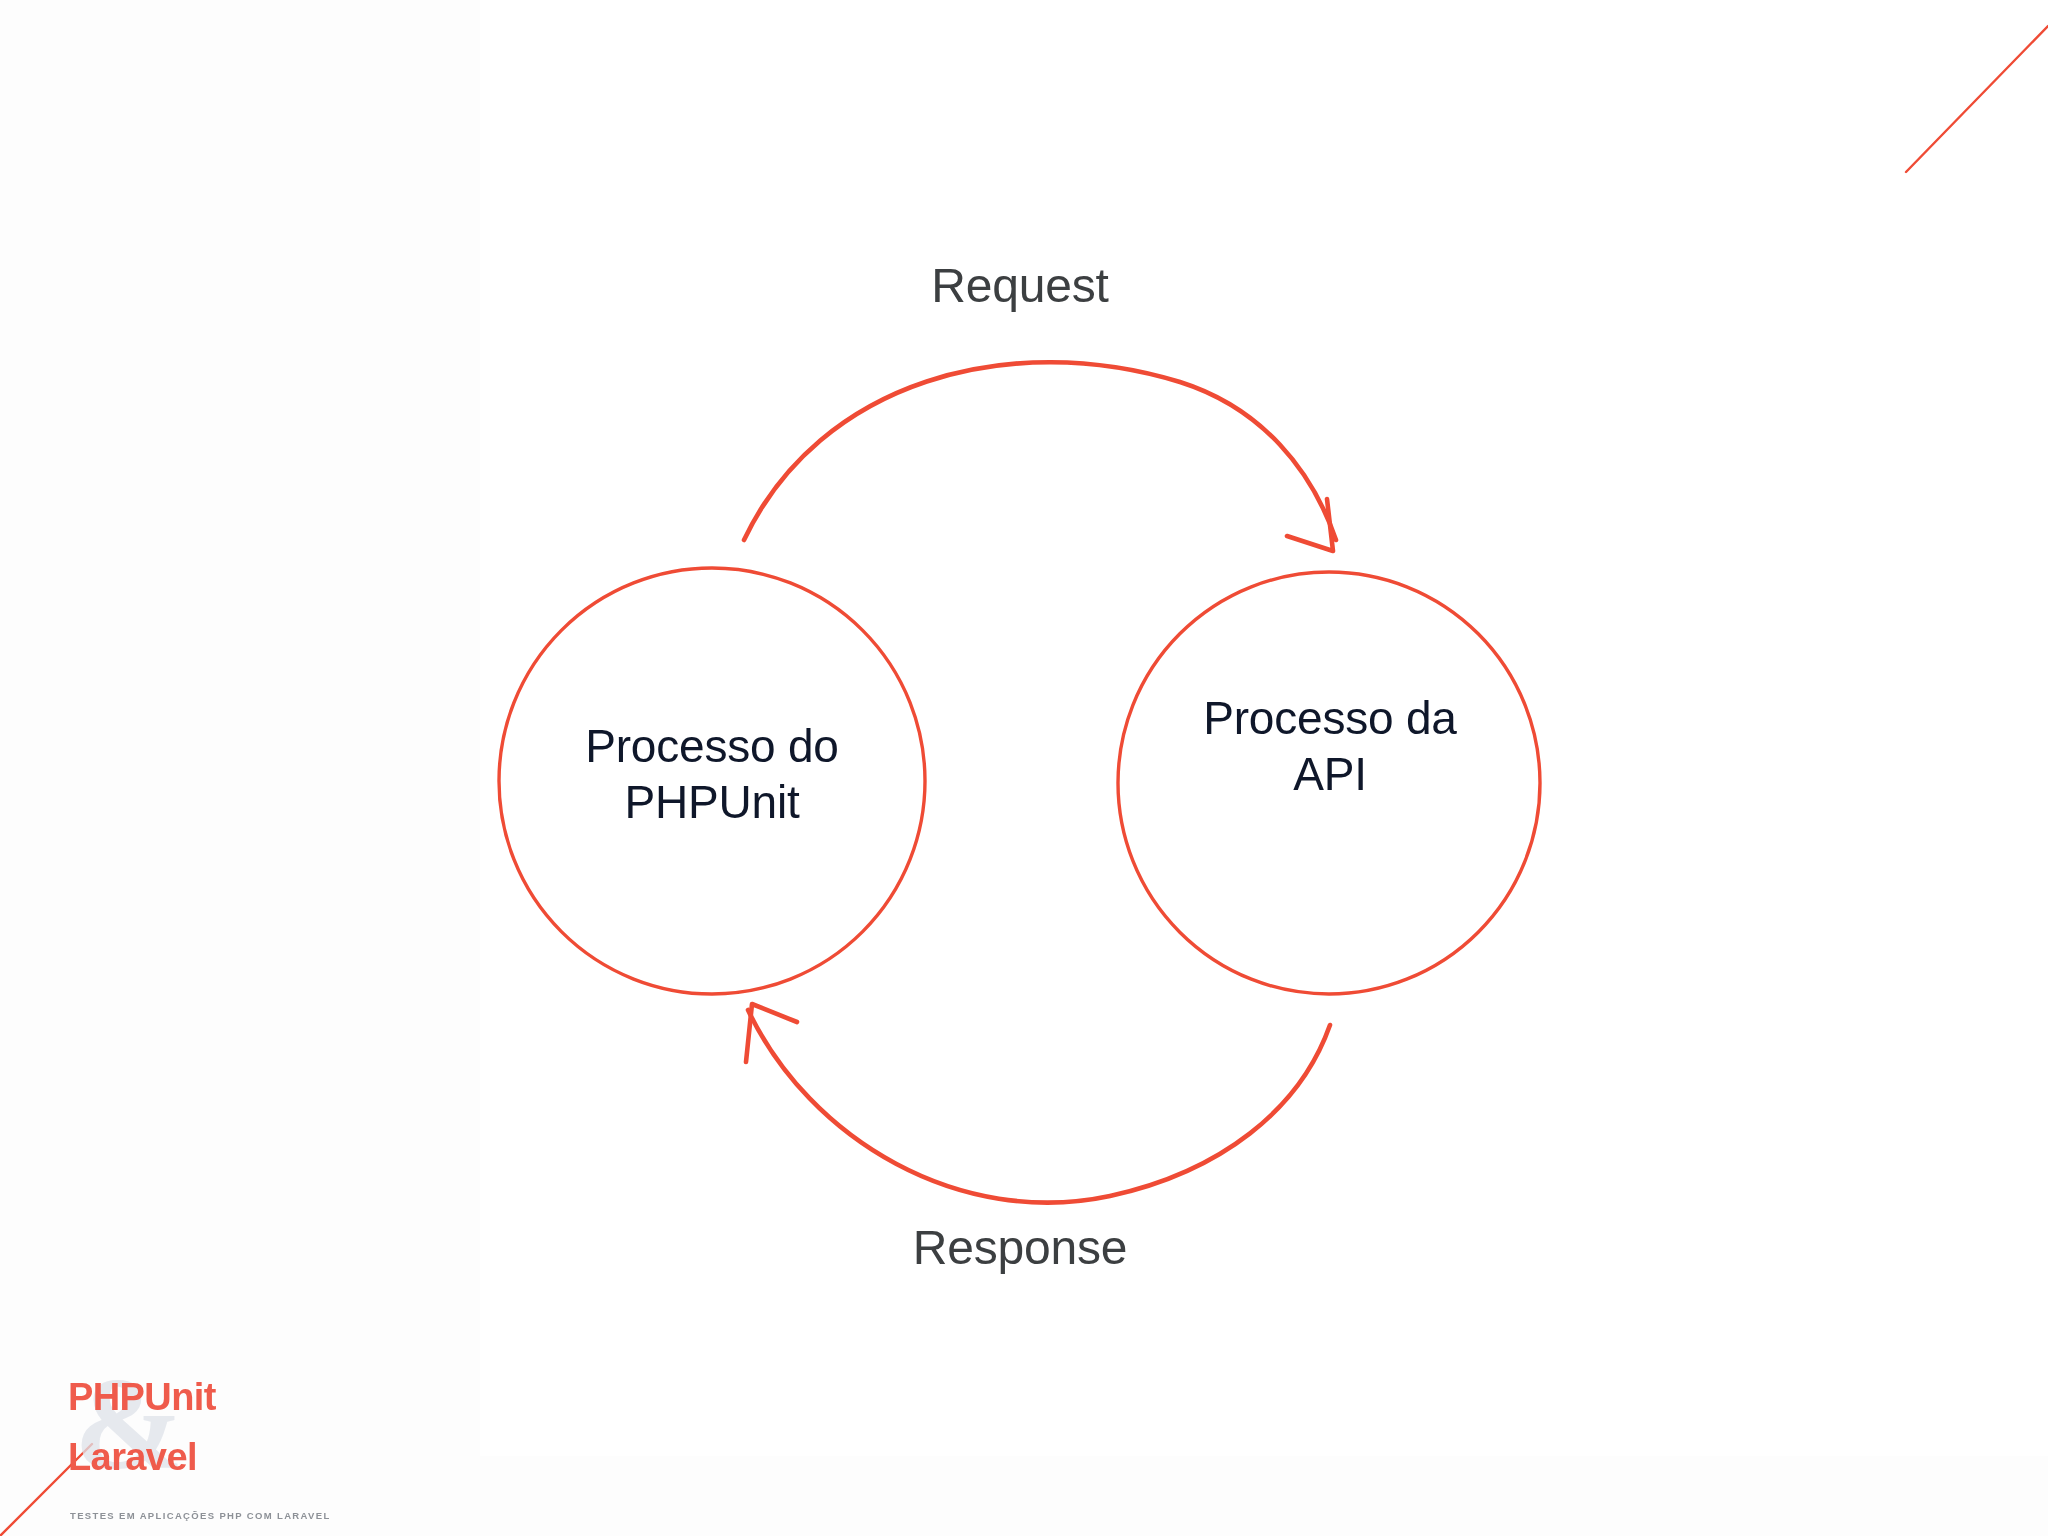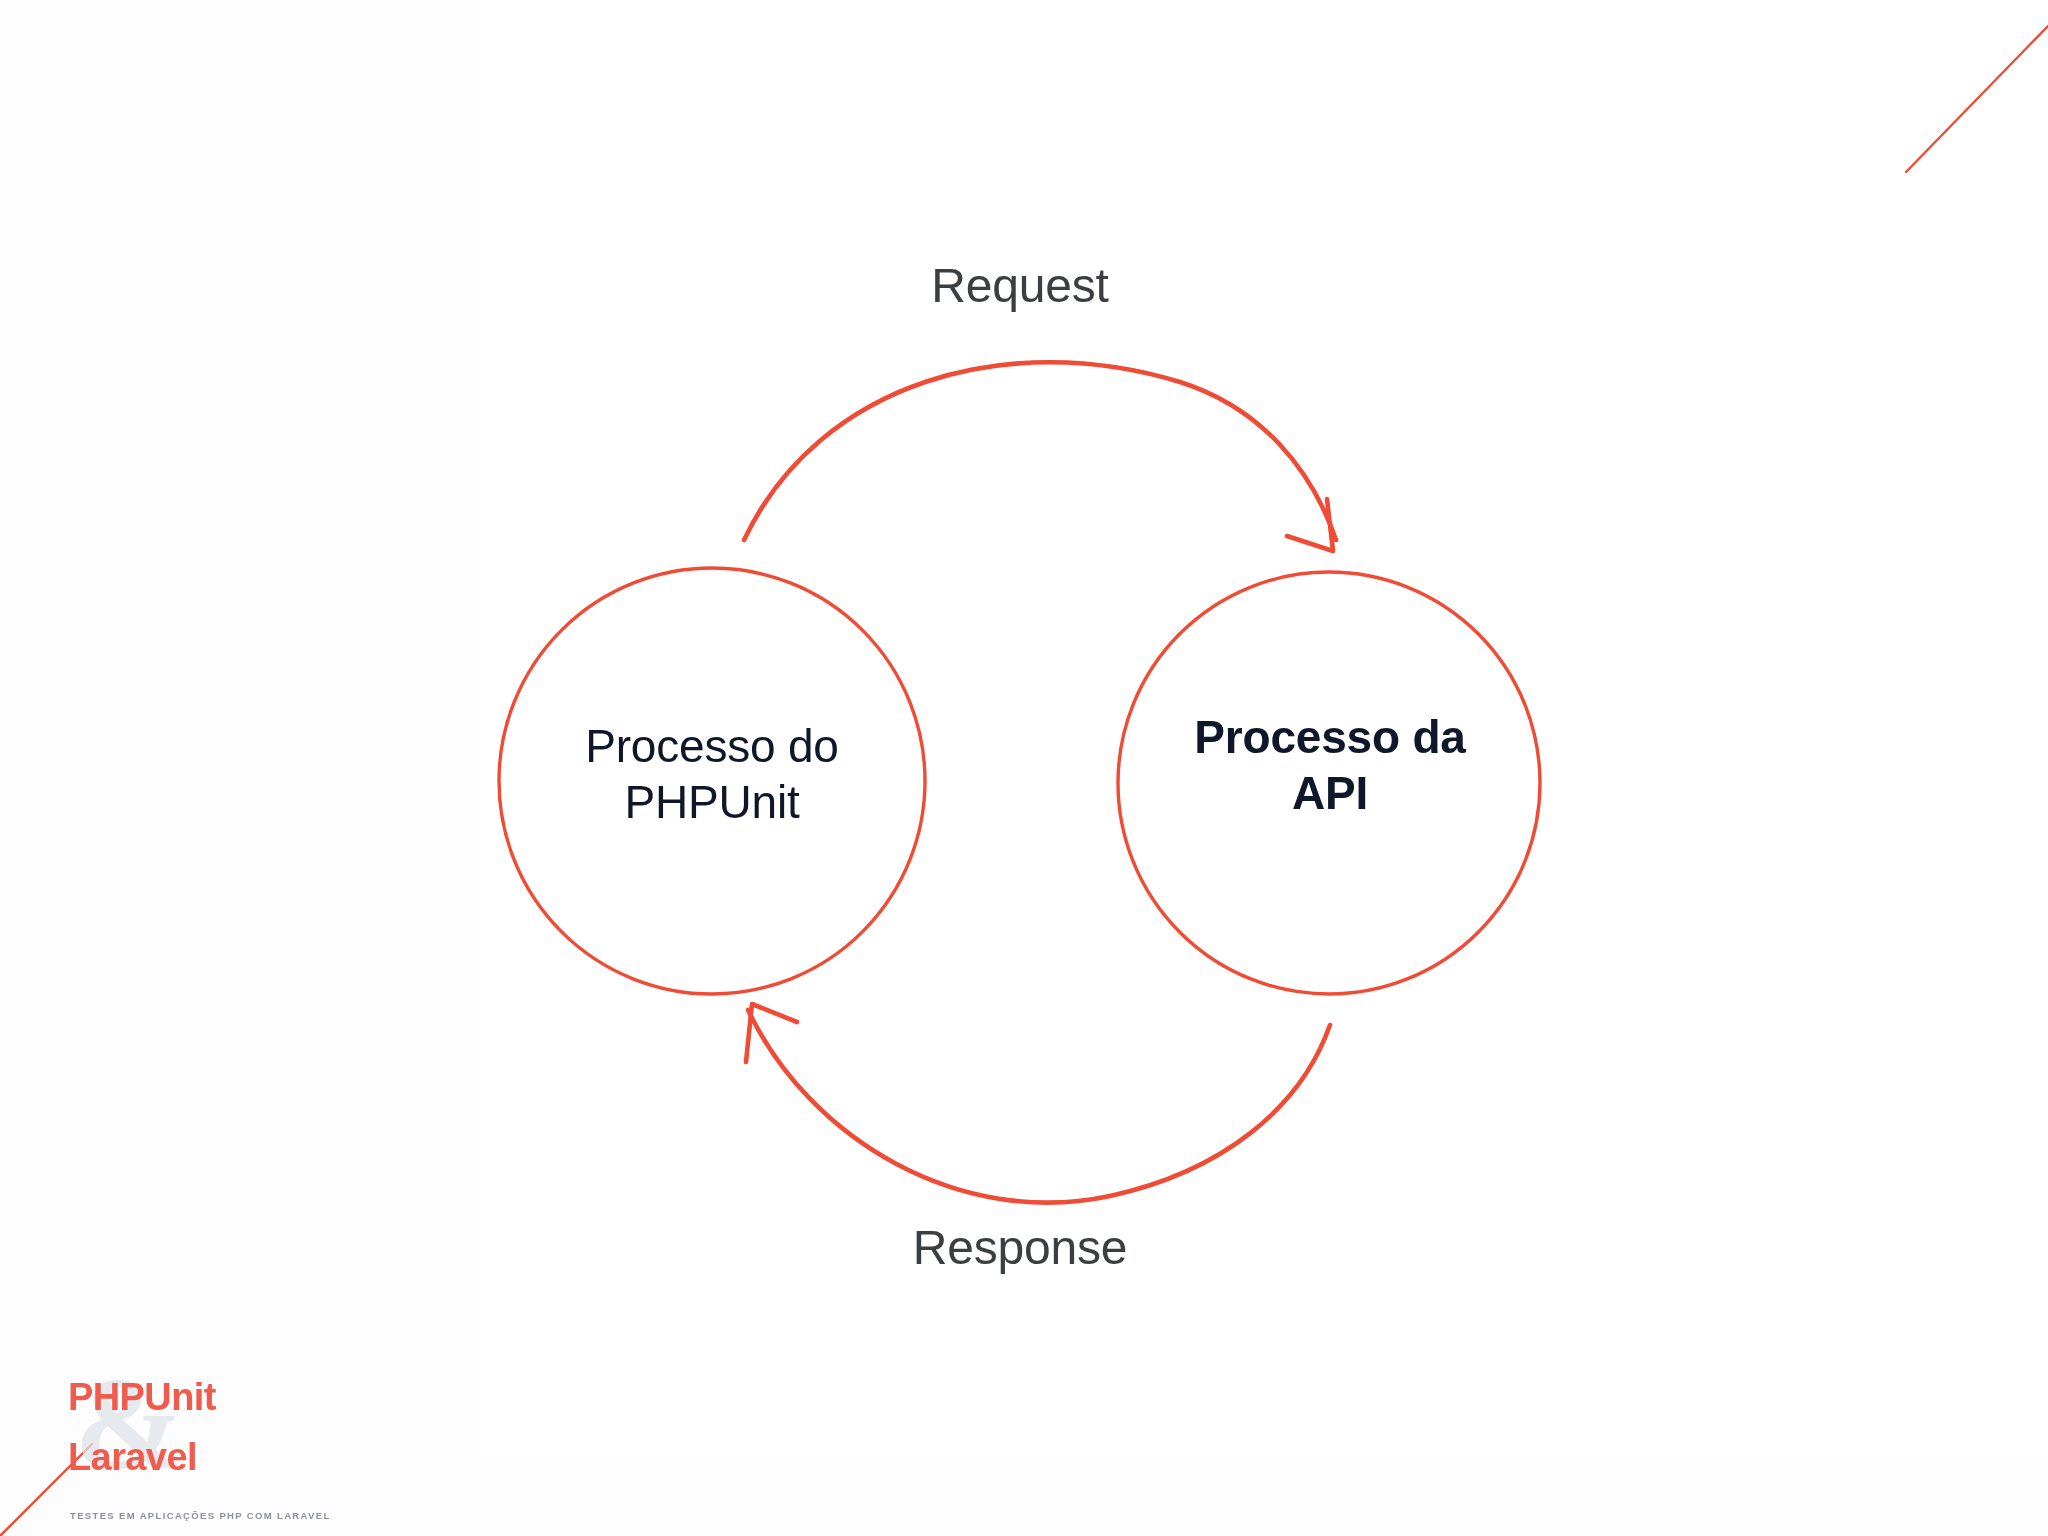--- a/index.html
+++ b/index.html
@@ -51,23 +51,22 @@
     letter-spacing: -0.2px;
     white-space: pre-line;
   }
   #label-phpunit {
     left: 492px;
     top: 718px;
     width: 440px;
   }
   #label-api {
     left: 1110px;
-    top: 709px;
+    top: 690px;
     width: 440px;
-    font-weight: bold;
   }
 
   .flow-label {
     position: absolute;
     text-align: center;
     color: #3c3f41;
     font-family: "Liberation Sans", sans-serif;
     font-size: 48px;
     font-weight: 500;
     letter-spacing: -0.2px;

